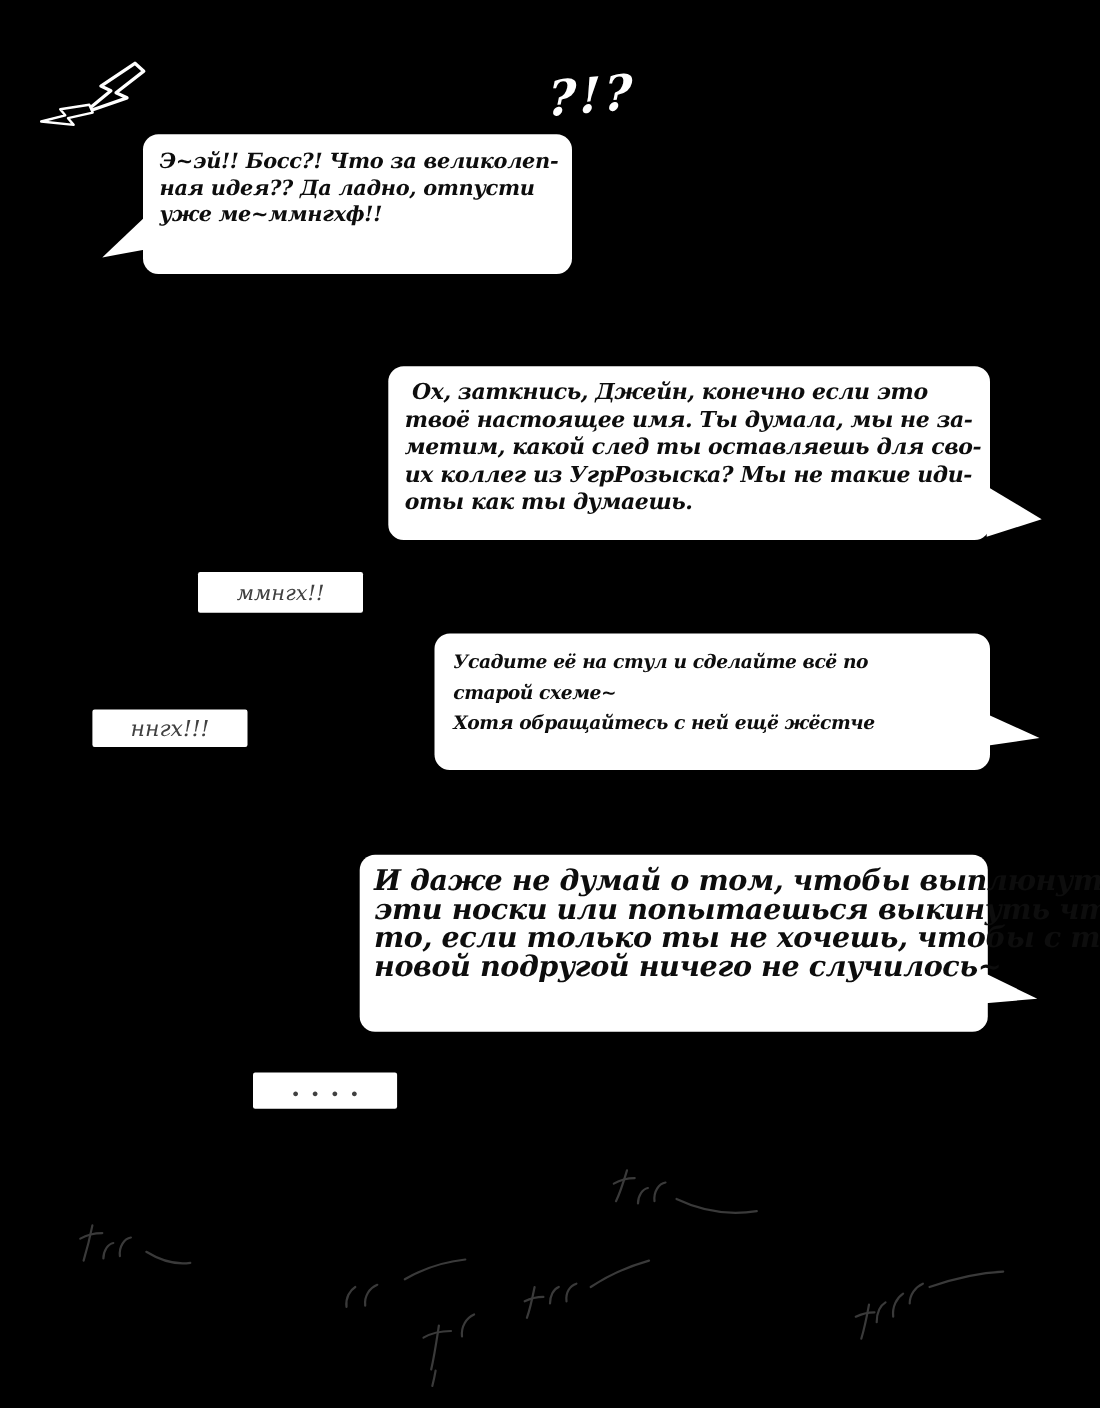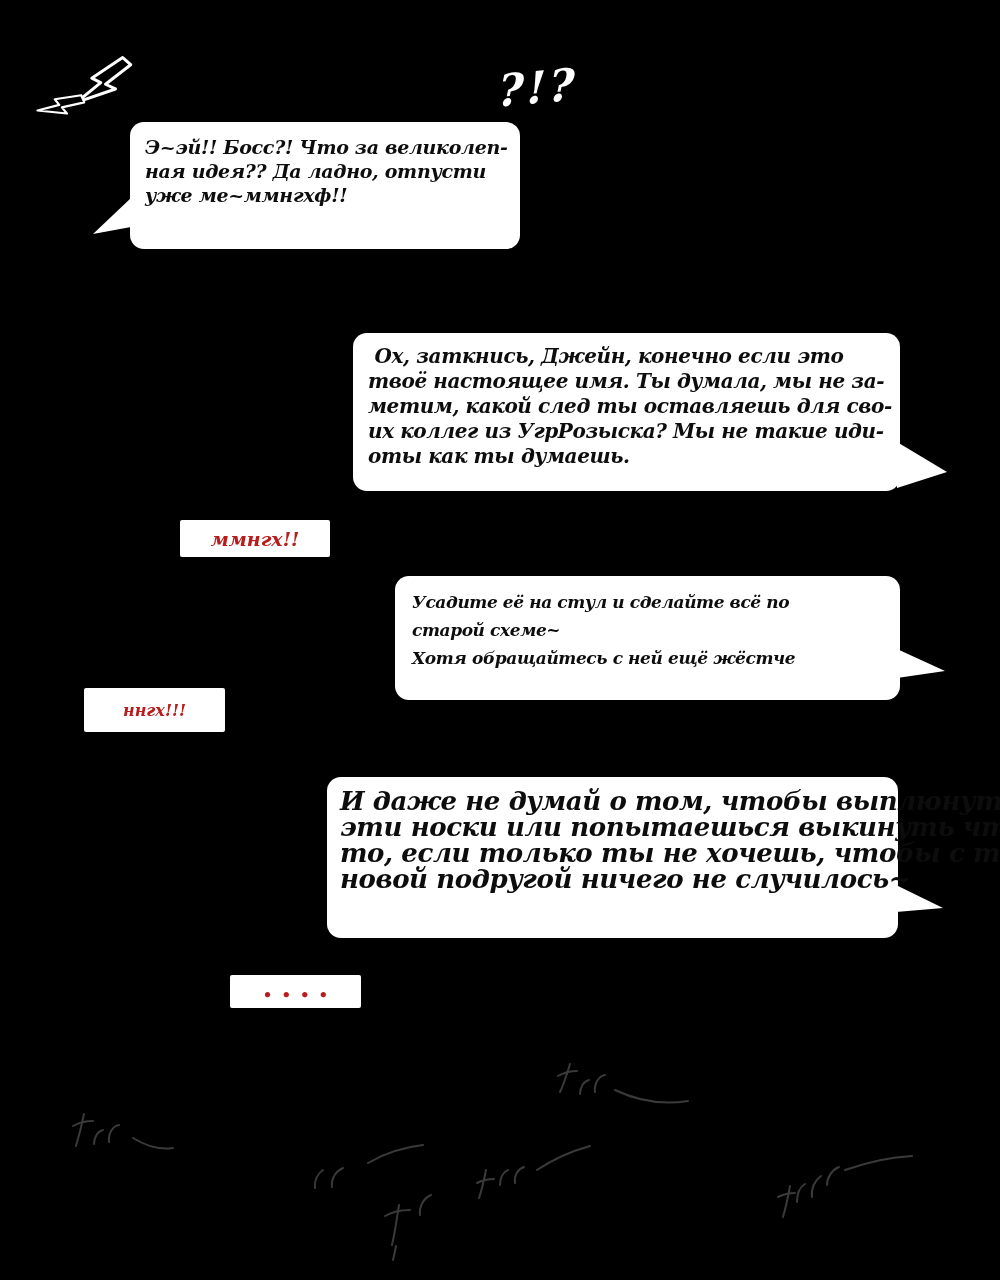--- a/index.html
+++ b/index.html
@@ -17,34 +17,34 @@
     color:#0d0d0d;
     font-weight:bold;
     font-style:italic;
     white-space:pre;
     box-sizing:border-box;
   }
   .sfx-box{
     position:absolute;
     background:#ffffff;
     border-radius:2px;
-    color:#b91c1c;
-    font-weight:bold;
+    color:#404040;
+    font-weight:normal;
     font-style:italic;
     display:flex;
     align-items:center;
     justify-content:center;
     box-sizing:border-box;
   }
   #bubble-1{left:130px;top:122px;width:390px;height:127px;padding:13px 15px;font-size:19px;line-height:24px;letter-spacing:-0.3px;}
   #bubble-2{left:353px;top:333px;width:547px;height:158px;padding:11px 15px;font-size:20px;line-height:25px;letter-spacing:-0.4px;}
   #bubble-3{left:395px;top:576px;width:505px;height:124px;padding:12px 17px;font-size:17px;line-height:28px;letter-spacing:-0.4px;}
   #bubble-4{left:327px;top:777px;width:571px;height:161px;padding:11px 13px;font-size:26px;line-height:26px;letter-spacing:-0.4px;}
   #sfx-1{left:180px;top:520px;width:150px;height:37px;font-size:19px;}
-  #sfx-2{left:84px;top:688px;width:141px;height:44px;font-size:16px;}
+  #sfx-2{left:84px;top:645px;width:141px;height:34px;font-size:20px;}
   #ellipsis-box{left:230px;top:975px;width:131px;height:33px;font-size:15px;font-style:normal;letter-spacing:9px;padding-left:9px;padding-top:6px;}
   #interrobang{
     position:absolute;left:498px;top:62px;
     color:#ffffff;
     font-size:44px;
     font-weight:bold;
     font-style:italic;
     letter-spacing:3px;
     transform:rotate(-5deg) skewX(-6deg);
   }

